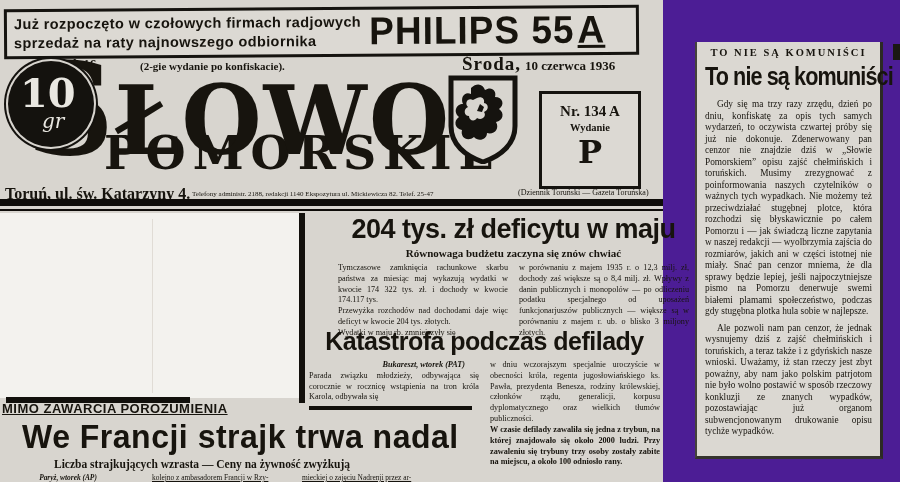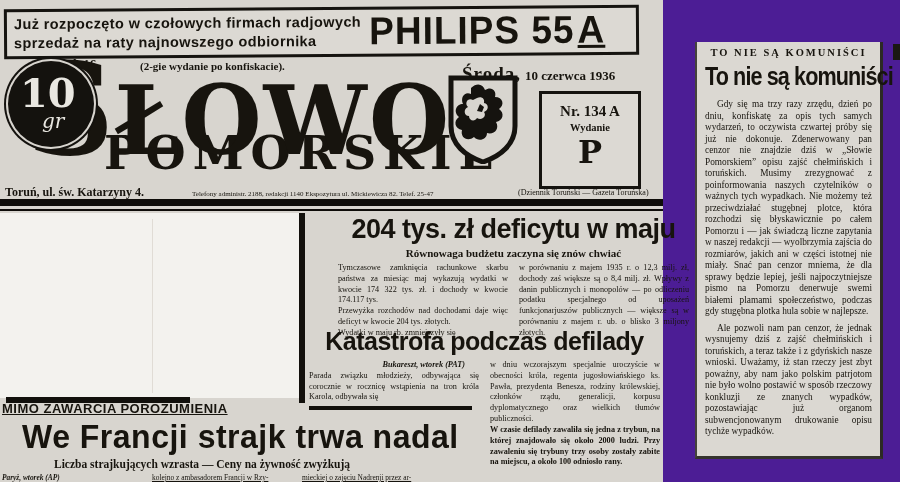--- a/index.html
+++ b/index.html
@@ -15,21 +15,21 @@
   .ad{left:4px;top:7px;width:629px;height:44px;border:3px solid #15130f;background:#dcd9d3;
       display:flex;align-items:center;transform:rotate(-.4deg);}
   .ad-lines{padding:1px 4px 1px 7px;font-family:"Liberation Sans",sans-serif;font-weight:bold;
             font-size:14.5px;line-height:1.3;letter-spacing:.4px;white-space:nowrap;}
   .ad-brand{font-family:"Liberation Sans",sans-serif;font-weight:900;font-size:37px;
             letter-spacing:1px;white-space:nowrap;margin-left:4px;transform:scaleY(1.05);}
   .ad-brand .suffix{text-decoration:underline;margin-left:3px;}
 
   .rok{left:57px;top:56px;font-weight:bold;font-size:13px;}
   .edition-note{left:140px;top:60px;font-weight:bold;font-size:11px;}
-  .date-line{left:462px;top:63px;font-weight:bold;white-space:nowrap;}
+  .date-line{left:462px;top:53px;font-weight:bold;white-space:nowrap;}
   .date-line .d1{font-size:19px;letter-spacing:1px;}
   .date-line .d2{font-size:13px;}
 
   .badge{left:8px;top:61px;width:86px;height:86px;border-radius:50%;background:#14120e;
          z-index:5;box-shadow:0 0 0 2px #d8d5cf,0 0 0 4px #14120e;}
   .badge .v{position:absolute;left:12px;top:8px;color:#e9e7e1;font-weight:bold;font-size:40px;
             font-family:"DejaVu Serif",serif;}
   .badge .u{position:absolute;left:34px;top:48px;color:#e9e7e1;font-style:italic;font-size:20px;
             font-family:"DejaVu Serif",serif;}
 
@@ -40,21 +40,21 @@
   .title2{left:104px;top:126px;font-family:"DejaVu Serif",serif;font-weight:bold;font-size:46px;
           letter-spacing:7px;white-space:nowrap;transform:scaleY(1.02);}
 
   .crest{left:447px;top:74px;z-index:3;}
   .issue-box{left:539px;top:91px;width:96px;height:92px;border:3px solid #15130f;background:#dcd9d3;
              text-align:center;}
   .issue-box .nr{font-weight:bold;font-size:15px;margin-top:9px;}
   .issue-box .wyd{font-weight:bold;font-size:10.5px;margin-top:2px;}
   .issue-box .ltr{font-family:"DejaVu Serif",serif;font-weight:bold;font-size:32px;line-height:1;margin-top:3px;}
 
-  .address{left:5px;top:185px;font-weight:bold;font-size:12px;white-space:nowrap;}
+  .address{left:5px;top:185px;font-weight:bold;font-size:16px;white-space:nowrap;}
   .contact{left:192px;top:190px;font-size:7px;white-space:nowrap;}
   .paren-sub{left:518px;top:188px;font-size:8px;white-space:nowrap;}
 
   .rule-thick{left:0;top:199px;width:663px;height:7px;background:#0e0c09;}
   .rule-thin{left:0;top:209px;width:663px;height:2px;background:#0e0c09;}
 
   .censored{left:0;top:213px;width:299px;height:185px;background:#f3f2ee;}
   .censored-divider{left:152px;top:219px;width:1px;height:174px;background:#e0dcd5;}
   .censored-endbar{left:6px;top:397px;width:184px;height:6px;background:#12100c;}
   .col-divider{left:299px;top:213px;width:6px;height:190px;background:#12100c;}
@@ -78,21 +78,21 @@
   .art3{left:2px;top:401px;width:452px;}
   .kicker{font-family:"Liberation Sans",sans-serif;font-weight:bold;font-size:13px;letter-spacing:.5px;
           white-space:nowrap;text-decoration:underline;}
   .art3 .headline3{font-family:"Liberation Sans",sans-serif;font-weight:bold;font-size:32px;
           letter-spacing:.5px;white-space:nowrap;margin:2px 0 0 20px;transform:scaleY(1.04);
           transform-origin:top left;}
   .art3 .subhead3{font-weight:bold;font-size:11.5px;margin:3px 0 0 52px;white-space:nowrap;}
   .tiny-cols{display:flex;margin-top:3px;}
   .tiny-col{width:142px;font-size:7.4px;line-height:1.3;}
   .tiny-col+.tiny-col{margin-left:8px;text-decoration:underline;}
-  .tiny-col .tl1{text-align:left;font-style:italic;font-weight:bold;padding-right:10px;}
+  .tiny-col .tl1{text-align:center;font-style:italic;font-weight:bold;padding-right:10px;}
 
   
   .clip-right{left:695px;top:42px;width:188px;height:417px;background:#dbd8d2;
               border-left:2px solid #44423c;border-right:3px solid #2c2a24;
               border-bottom:3px solid #35332d;box-sizing:border-box;padding:5px 8px 0 8px;}
   .r-kicker{font-weight:bold;font-size:10.5px;letter-spacing:2px;text-align:center;white-space:nowrap;}
   .r-headline{font-family:"Liberation Sans",sans-serif;font-weight:bold;font-size:24px;
               letter-spacing:-1px;white-space:nowrap;margin-top:3px;transform:scaleX(.9) scaleY(1.1);
               transform-origin:left top;}
   .r-body{margin-top:10px;font-size:9.3px;line-height:1.24;text-align:justify;}

